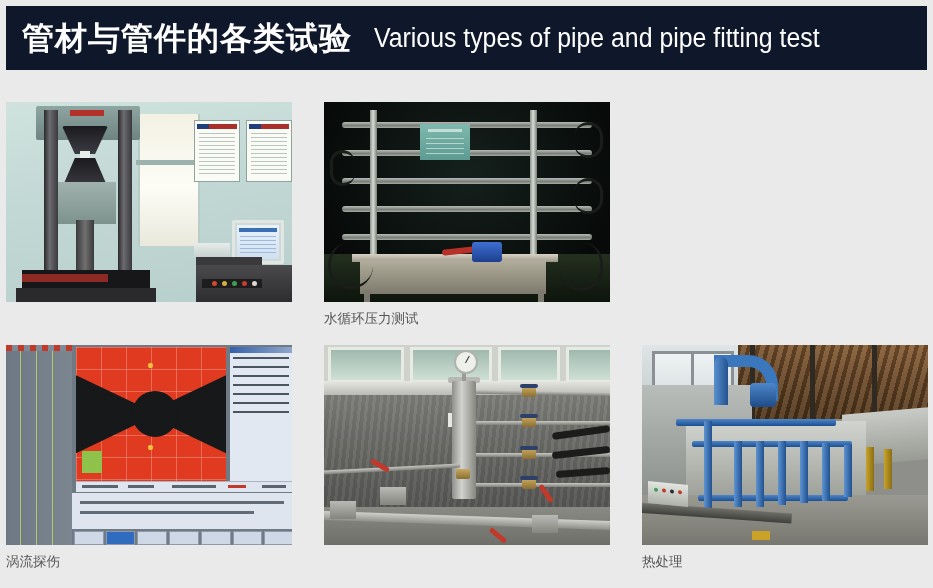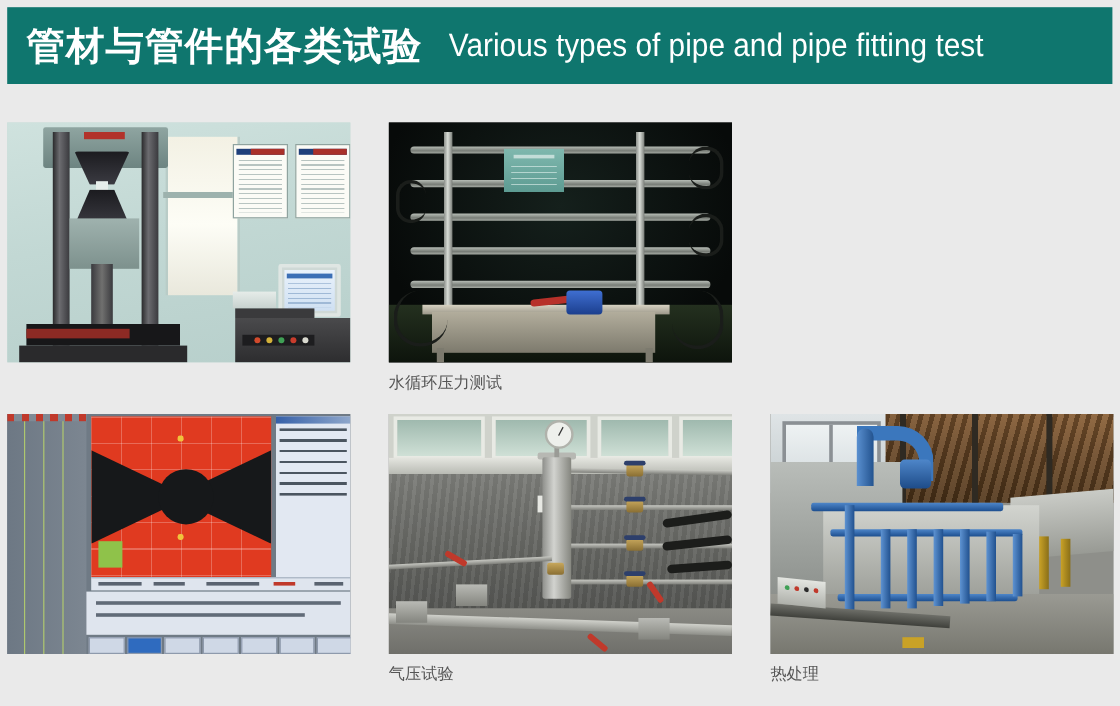--- a/index.html
+++ b/index.html
@@ -15,21 +15,21 @@
     position: relative;
   }
 
   
   #banner {
     position: absolute;
     left: 6px;
     top: 6px;
     width: 921px;
     height: 64px;
-    background: #0f766e;
+    background: #0f172a;
     box-sizing: border-box;
     display: flex;
     align-items: center;
     overflow: hidden;
   }
   #banner-title-cn {
     color: #ffffff;
     font-size: 32px;
     font-weight: bold;
     letter-spacing: 1px;
@@ -680,20 +680,21 @@
         <div class="btnbar">
           <div class="btn"></div>
           <div class="btn sel"></div>
           <div class="btn"></div>
           <div class="btn"></div>
           <div class="btn"></div>
           <div class="btn"></div>
           <div class="btn"></div>
         </div>
       </div>
+      <div class="tile-caption">涡流探伤</div>
     </div>
 
     <div class="tile">
       <div class="tile-photo p5">
         <div class="wallup"></div>
         <div class="win" style="left:4px; width:70px;"></div>
         <div class="win" style="left:86px; width:76px;"></div>
         <div class="win" style="left:174px; width:56px;"></div>
         <div class="win" style="left:242px; width:44px;"></div>
         <div class="wallmid"></div>
@@ -722,21 +723,20 @@
         <div class="redh" style="left:212px; top:146px; transform:rotate(55deg);"></div>
         <div class="pipeh" style="left:0; top:122px; width:136px; transform:rotate(-3deg);"></div>
         <div class="redh" style="left:46px; top:118px; transform:rotate(30deg);"></div>
         <div class="valve" style="left:132px; top:124px;"></div>
         <div class="floorpipe"></div>
         <div class="fixture" style="left:6px; top:156px;"></div>
         <div class="fixture" style="left:56px; top:142px;"></div>
         <div class="fixture" style="left:208px; top:170px;"></div>
         <div class="redh" style="left:164px; top:188px; transform:rotate(40deg);"></div>
       </div>
-      <div class="tile-caption">气压试验</div>
     </div>
 
     <div class="tile">
       <div class="tile-photo p6">
         <div class="sky"></div>
         <div class="roof"></div>
         <div class="rafter" style="left:108px;"></div>
         <div class="rafter" style="left:168px;"></div>
         <div class="rafter" style="left:230px;"></div>
         <div class="winl"></div>

